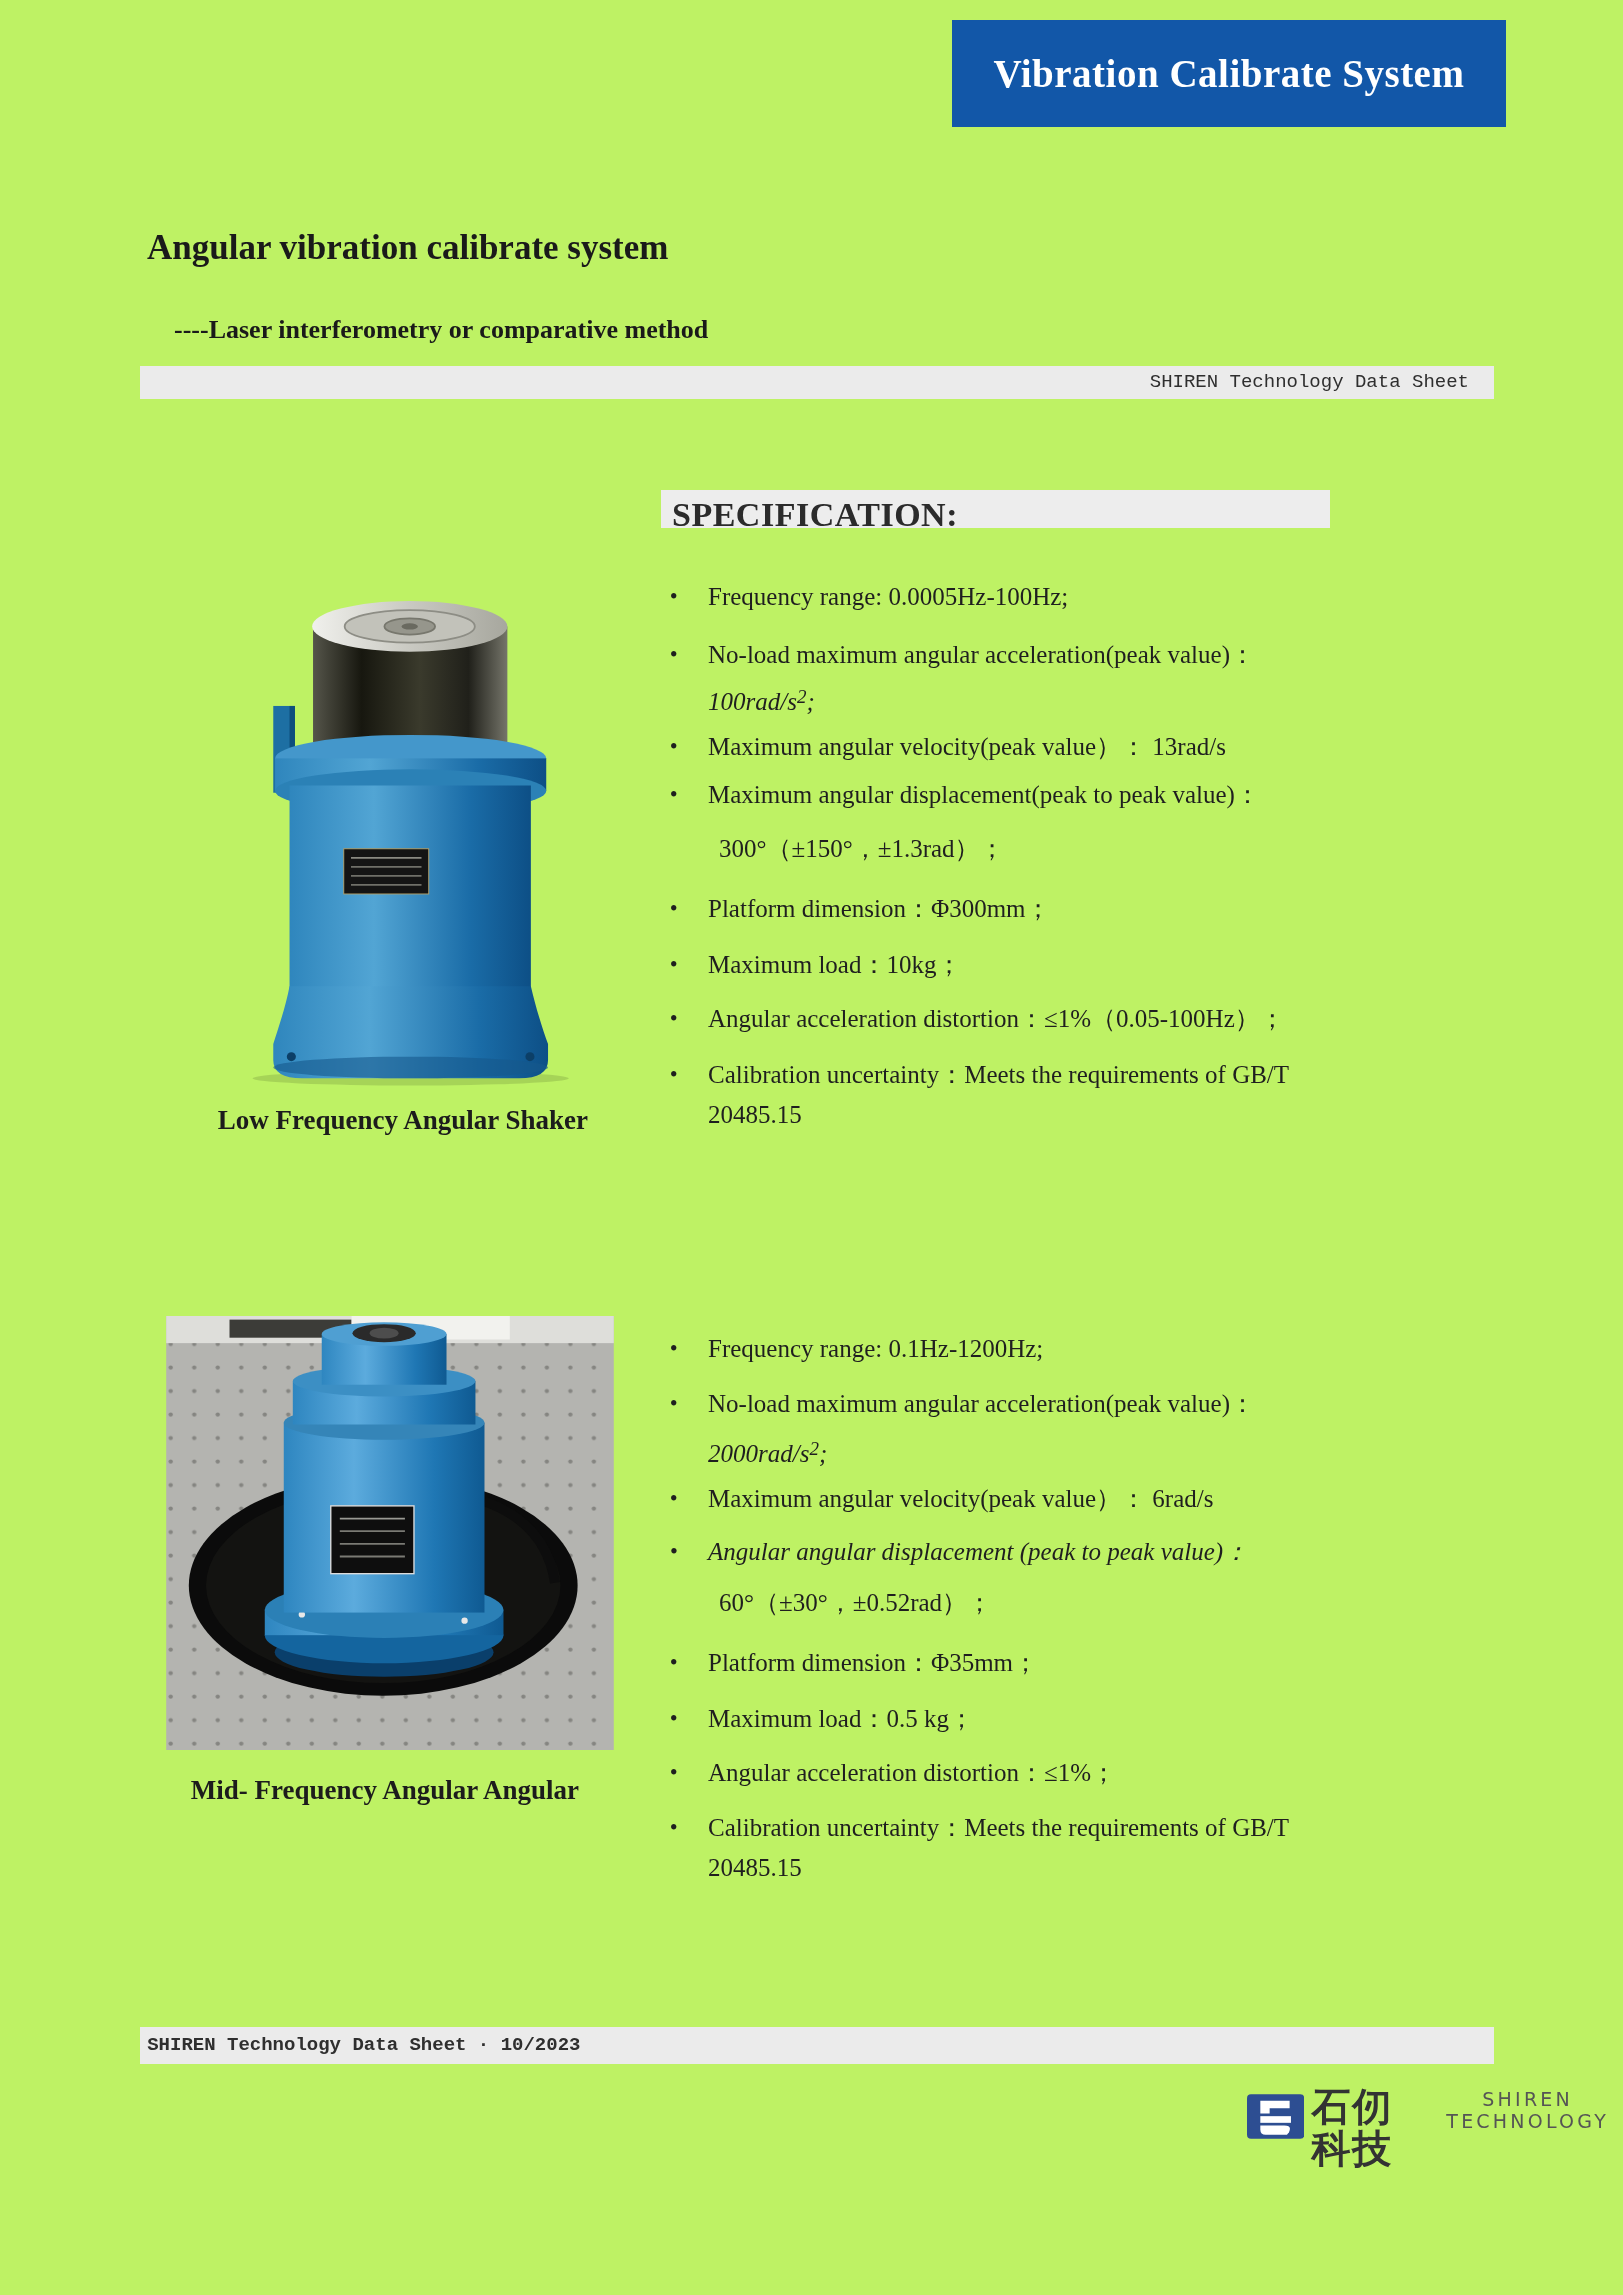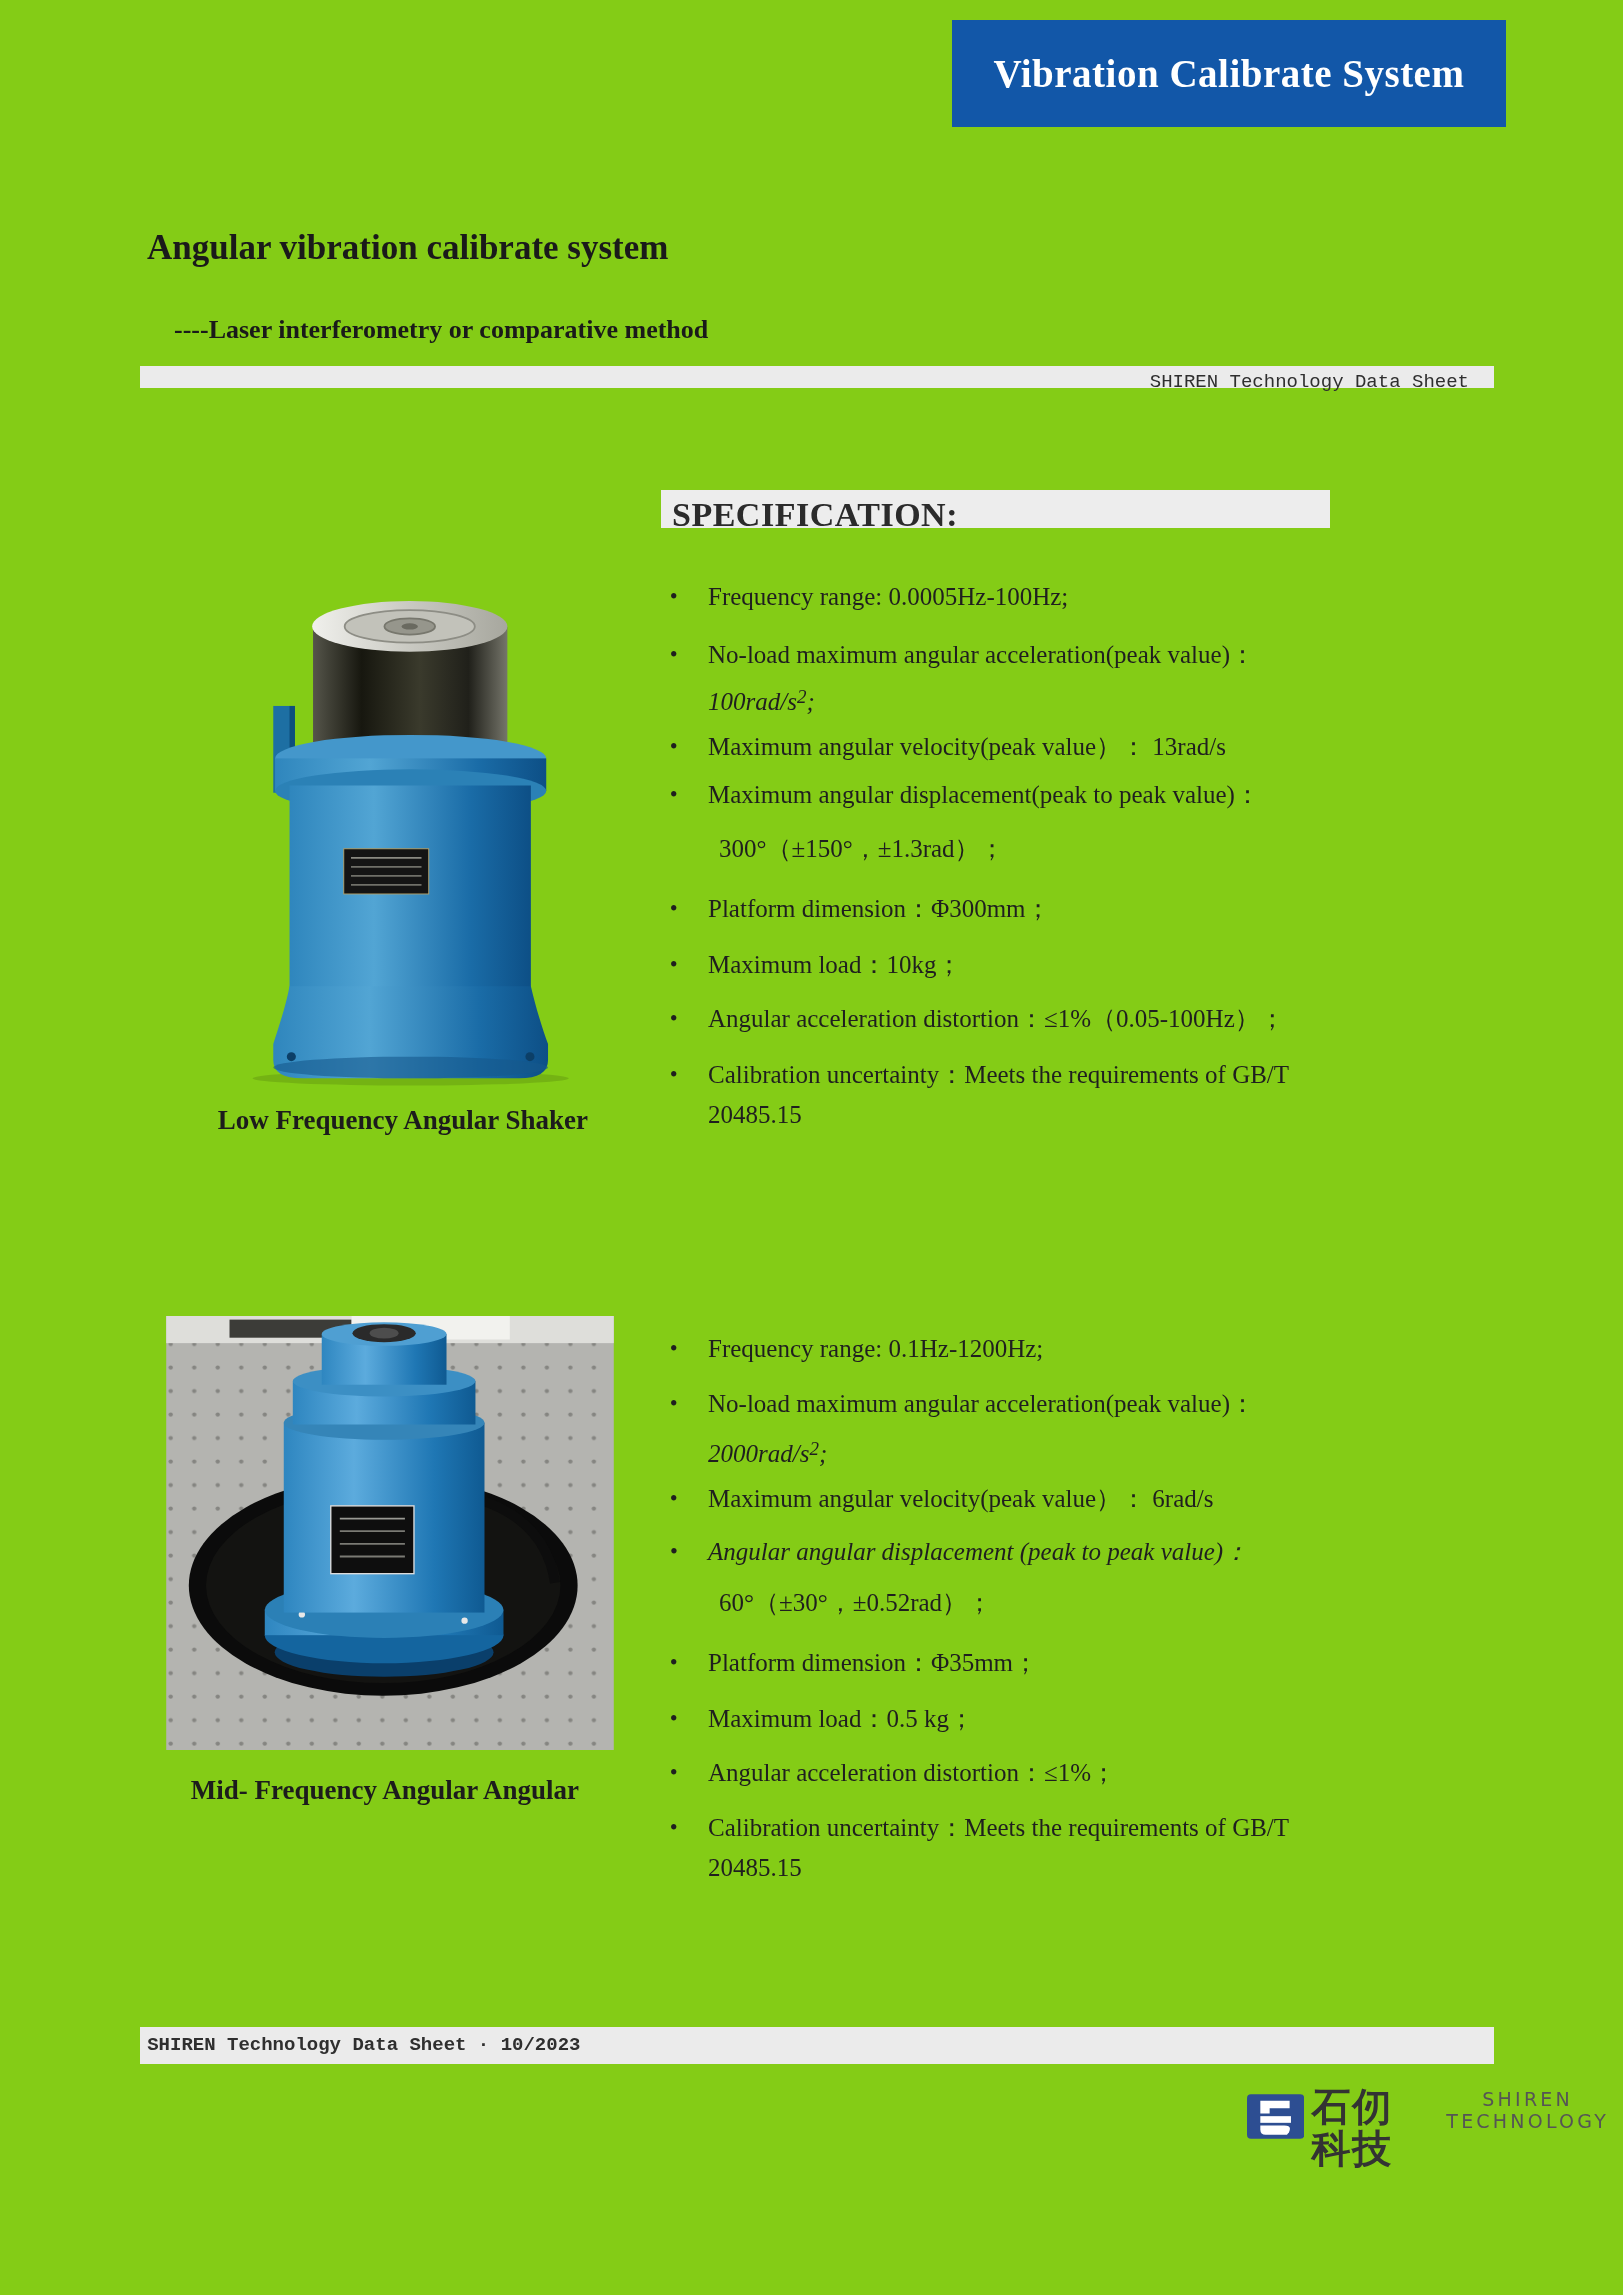--- a/index.html
+++ b/index.html
@@ -1,28 +1,28 @@
 <!DOCTYPE html>
 <html style="font-size:14.5px"><head>
 <meta charset="utf-8">
 <style>
   html,body{margin:0;padding:0;background:#ffffff;}
-  .page{position:relative;width:1624px;height:2296px;background:#84cc16;overflow:hidden;
+  .page{position:relative;width:1624px;height:2296px;background:#bef264;overflow:hidden;
         font-family:"Liberation Serif","DejaVu Serif",serif;color:#1f1f1f;}
 
   .banner{position:absolute;left:952px;top:20px;width:554px;height:107px;background:#1257a8;
           display:flex;align-items:center;justify-content:center;}
   .banner span{color:#ffffff;font-size:39px;font-weight:bold;letter-spacing:0.5px;}
 
   .title{position:absolute;left:147px;top:228px;font-size:35px;font-weight:bold;color:#1a1a1a;}
   .subtitle{position:absolute;left:174px;top:315px;font-size:26px;font-weight:bold;color:#1a1a1a;}
 
   .bar{position:absolute;left:140px;width:1354px;background:#ebebeb;
        font-family:"Liberation Mono","DejaVu Sans Mono",monospace;color:#2f2f2f;}
-  .bar-top{top:366px;height:22px;line-height:33px;font-size:19px;text-align:right;padding:0;}
+  .bar-top{top:366px;height:33px;line-height:33px;font-size:19px;text-align:right;padding:0;}
   .bar-top .bar-txt{padding-right:25px;}
   .bar-bottom{top:2027px;height:37px;line-height:37px;font-size:19px;text-align:left;}
   .bar-bottom .bar-txt{padding-left:7.2px;font-weight:bold;}
 
   .spec-head{position:absolute;left:654px;top:490px;width:669px;height:38px;background:#ededed;
              line-height:50px;margin-left:7px;}
   .spec-head span{font-size:34px;font-weight:bold;color:#2b2b2b;padding-left:11px;letter-spacing:0.5px;}
 
   .speclist{position:absolute;width:841px;}
   .list1{left:668px;top:577px;}

